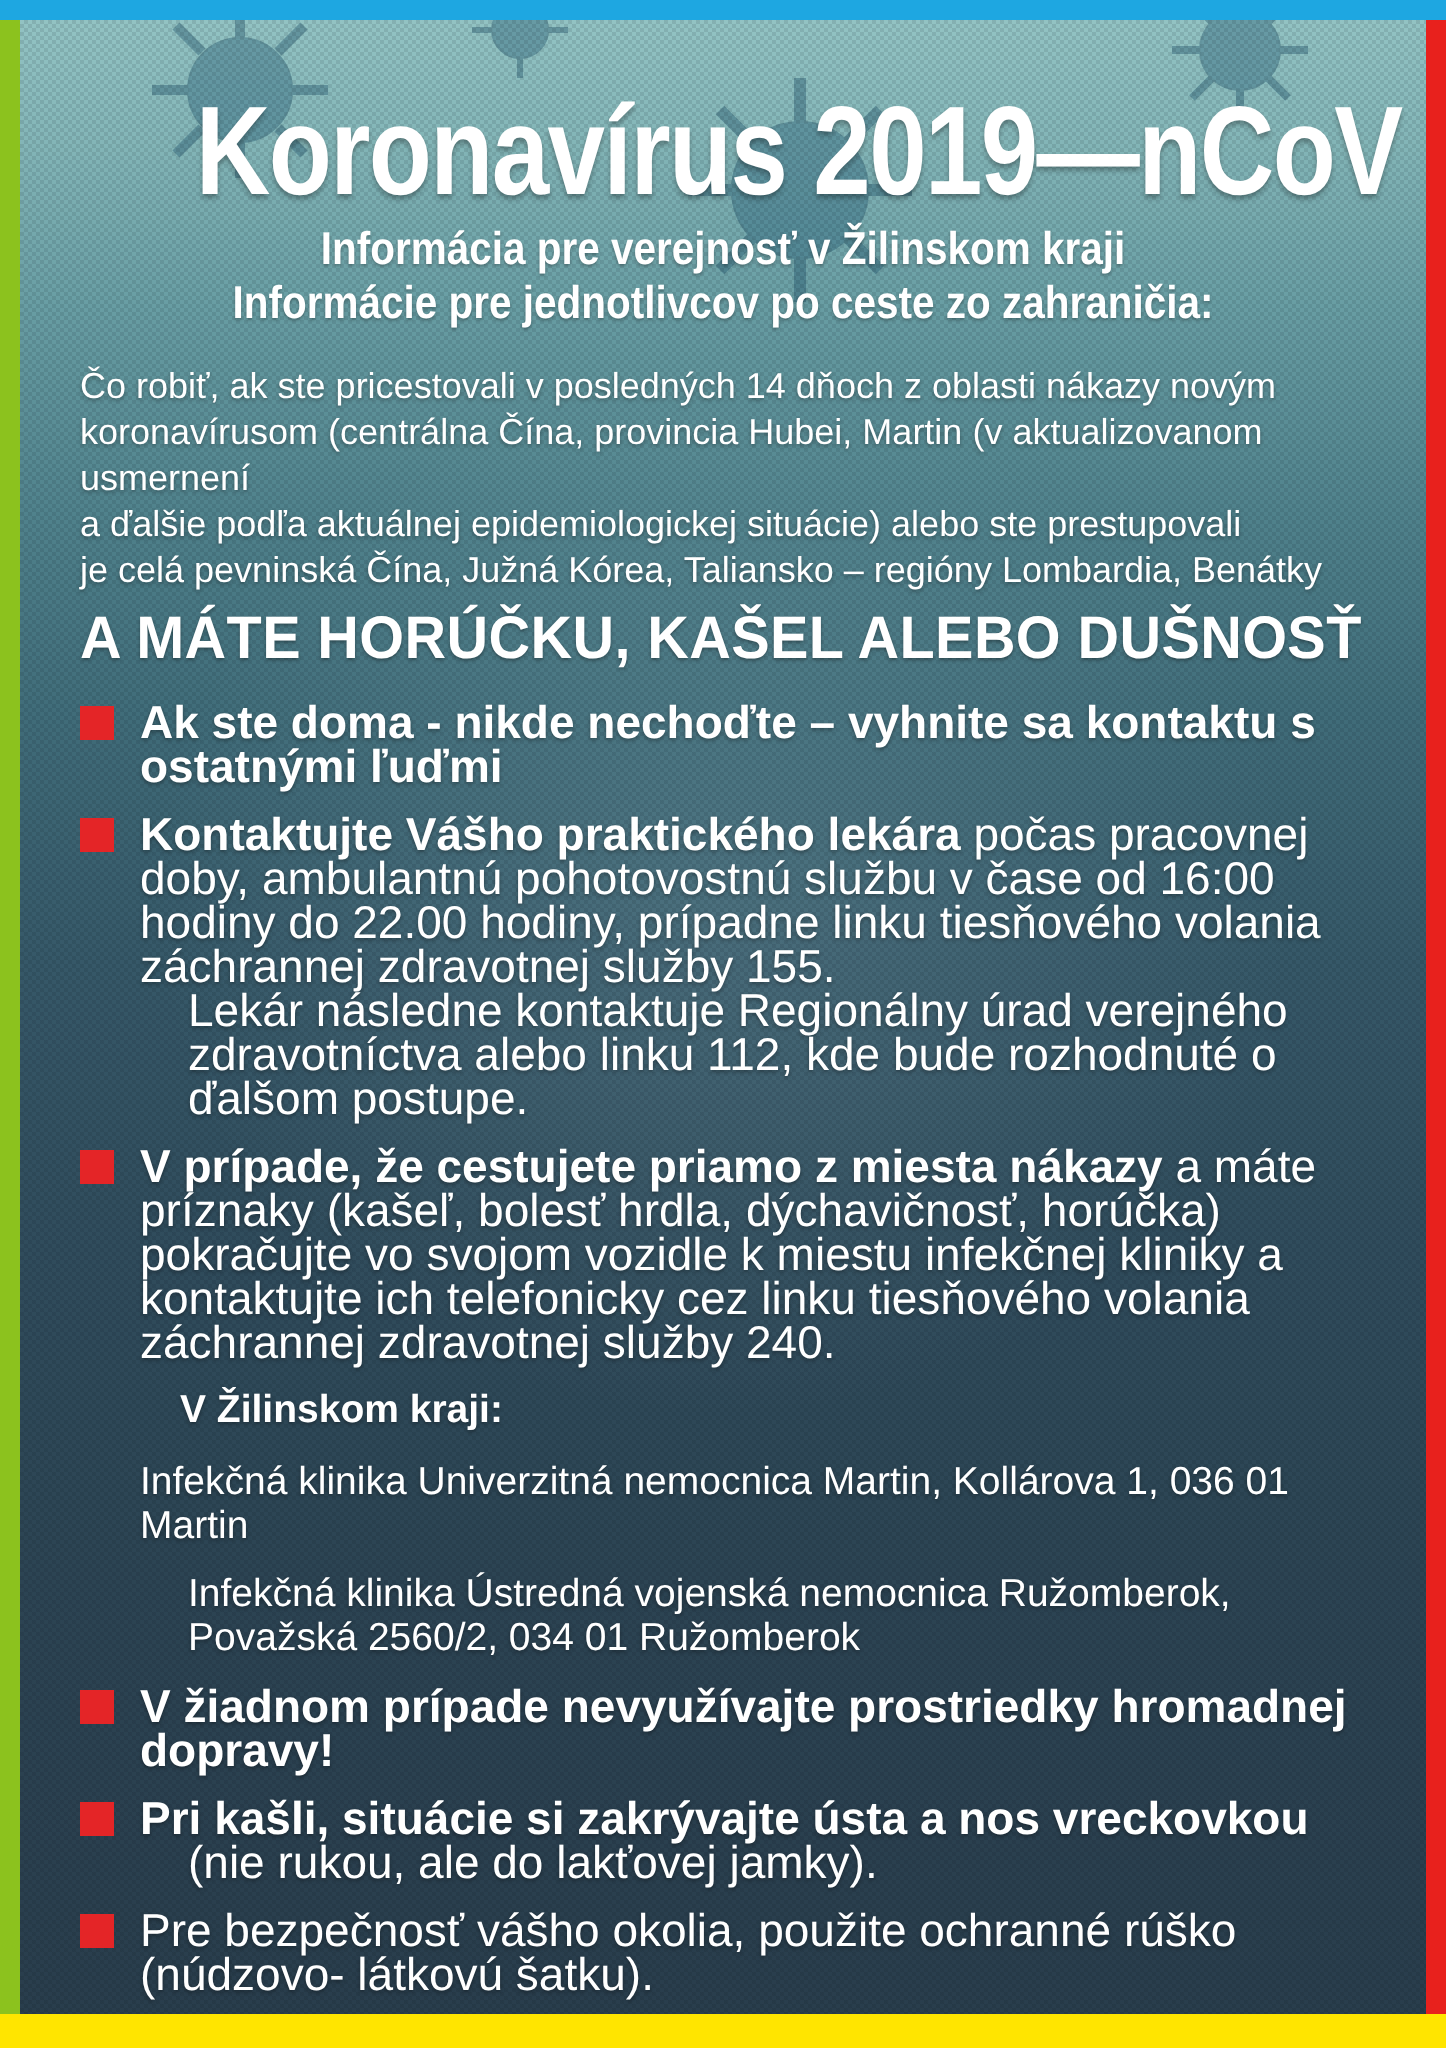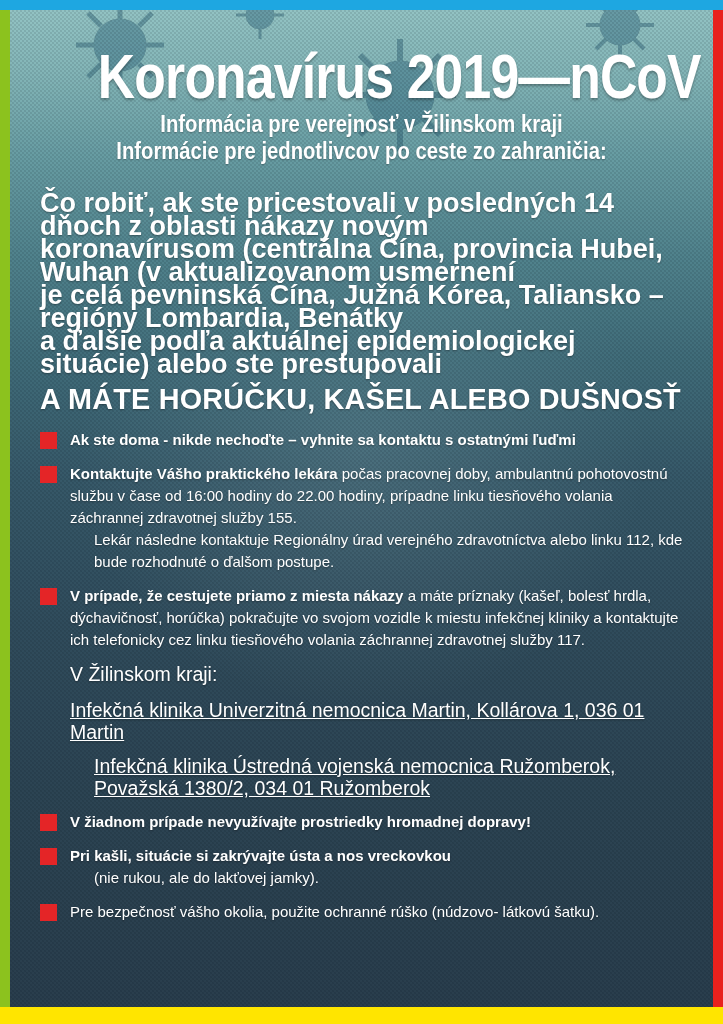--- a/index.html
+++ b/index.html
@@ -16,33 +16,33 @@
   .stripe.top{top:0;left:0;right:0;height:10px;background:var(--frame-top,#1ea7e1);}
   .stripe.left{top:10px;bottom:17px;left:0;width:10px;background:var(--frame-left,#8cc21e);}
   .stripe.right{top:10px;bottom:17px;right:0;width:10px;background:var(--frame-right,#e8211d);}
   .stripe.bottom{left:0;right:0;bottom:0;height:17px;background:var(--frame-bottom,#ffe500);}
   .content{position:absolute;top:10px;left:10px;right:10px;bottom:17px;padding:30px 30px 4px 30px;z-index:2;border-radius:18px;}
   h1.title{margin:4px 0 0 0;font-size:63px;line-height:1.02;font-weight:bold;text-align:center;
     transform:scaleX(.82);transform-origin:50% 50%;letter-spacing:-1px;white-space:nowrap;
     text-shadow:0 2px 3px rgba(0,0,0,.3);}
   .subtitles{text-align:center;font-weight:bold;font-size:23px;line-height:1.16;margin-top:3px;
     transform:scaleX(.88);transform-origin:50% 50%;text-shadow:0 1px 2px rgba(0,0,0,.3);white-space:nowrap;}
-  .intro{margin:27px 0 0 0;font-size:27px;line-height:23px;text-shadow:0 1px 2px rgba(0,0,0,.35);font-weight:bold;}
+  .intro{margin:17px 0 0 0;font-size:18px;line-height:23px;text-shadow:0 1px 2px rgba(0,0,0,.35);}
   .intro span{display:block;}
   h2.symptoms{margin:7px 0 0 0;font-size:30px;line-height:1.05;font-weight:bold;letter-spacing:.2px;
     transform:scaleX(.96);transform-origin:0 50%;white-space:nowrap;text-shadow:0 1px 2px rgba(0,0,0,.35);}
   .list{margin-top:15px;}
   .bullet{display:flex;align-items:flex-start;margin-bottom:12px;}
   .sq{flex:0 0 17px;width:17px;height:17px;margin-top:3px;background:var(--bullet,#e42527);}
-  .bt{margin:0 0 0 13px;font-size:15px;line-height:22px;text-shadow:0 1px 2px rgba(0,0,0,.35);}
+  .bt{margin:0 0 0 13px;font-size:23px;line-height:22px;text-shadow:0 1px 2px rgba(0,0,0,.35);}
   .bt b{font-weight:bold;}
   .blk{display:block;margin-left:24px;}
   .region{margin:2px 0 12px 30px;font-size:19.5px;line-height:22px;text-shadow:0 1px 2px rgba(0,0,0,.35);}
-  .region .rh{font-weight:normal;margin-bottom:14px;}
-  .region .rl{margin-bottom:12px;text-decoration:underline;}
+  .region .rh{font-weight:bold;margin-bottom:14px;margin-left:20px;}
+  .region .rl{margin-bottom:12px;}
 </style>
 </head>
 <body>
 
 <div class="poster">
 
   <svg class="viruses" viewBox="0 0 723 230" xmlns="http://www.w3.org/2000/svg">
     <g stroke="#1d4e66" fill="#1d4e66" opacity="0.7">
       <g transform="translate(120,45)">
           <circle r="26" fill="#245a74"></circle>
@@ -103,50 +103,50 @@
   <div class="content">
 
     <h1 class="title">Koronavírus 2019—nCoV</h1>
     <div class="subtitles">
         <div>Informácia pre verejnosť v Žilinskom kraji</div>
         <div>Informácie pre jednotlivcov po ceste zo zahraničia:</div>
       </div>
 
     <p class="intro">
         <span>Čo robiť, ak ste pricestovali v posledných 14 dňoch z oblasti nákazy novým</span>
-        <span>koronavírusom (centrálna Čína, provincia Hubei, Wuhan (v aktualizovanom usmernení</span>
+        <span>koronavírusom (centrálna Čína, provincia Hubei, Martin (v aktualizovanom usmernení</span>
+        <span>a ďalšie podľa aktuálnej epidemiologickej situácie) alebo ste prestupovali</span>
         <span>je celá pevninská Čína, Južná Kórea, Taliansko – regióny Lombardia, Benátky</span>
-        <span>a ďalšie podľa aktuálnej epidemiologickej situácie) alebo ste prestupovali</span>
       </p>
 
     <h2 class="symptoms">A MÁTE HORÚČKU, KAŠEL ALEBO DUŠNOSŤ</h2>
 
     <div class="list">
 
       <div class="bullet">
           <span class="sq"></span>
           <p class="bt"><b>Ak ste doma -  nikde nechoďte – vyhnite sa kontaktu s ostatnými ľuďmi</b><span></span><span class="blk"></span></p>
         </div>
 
       <div class="bullet">
           <span class="sq"></span>
           <p class="bt"><b>Kontaktujte Vášho praktického lekára</b><span> počas pracovnej doby, ambulantnú pohotovostnú službu v čase od 16:00 hodiny do 22.00 hodiny, prípadne linku tiesňového volania záchrannej zdravotnej služby 155.</span><span class="blk">Lekár následne kontaktuje Regionálny úrad verejného zdravotníctva alebo linku 112, kde bude rozhodnuté o ďalšom postupe.</span></p>
         </div>
 
       <div class="bullet">
           <span class="sq"></span>
-          <p class="bt"><b>V prípade, že cestujete priamo z miesta nákazy</b><span> a máte príznaky (kašeľ, bolesť hrdla, dýchavičnosť, horúčka) pokračujte vo svojom vozidle k miestu infekčnej kliniky a kontaktujte ich telefonicky cez linku tiesňového volania záchrannej zdravotnej služby 117.</span><span class="blk"></span></p>
+          <p class="bt"><b>V prípade, že cestujete priamo z miesta nákazy</b><span> a máte príznaky (kašeľ, bolesť hrdla, dýchavičnosť, horúčka) pokračujte vo svojom vozidle k miestu infekčnej kliniky a kontaktujte ich telefonicky cez linku tiesňového volania záchrannej zdravotnej služby 240.</span><span class="blk"></span></p>
         </div>
 
       <div class="region">
         <div class="rh">V Žilinskom kraji:</div>
         <div class="rl">Infekčná klinika Univerzitná nemocnica Martin, Kollárova 1, 036 01 Martin</div>
         <div class="rl">
             <span class="blk">Infekčná klinika Ústredná vojenská nemocnica Ružomberok,</span>
-            <span class="blk">Považská 1380/2, 034 01 Ružomberok</span>
+            <span class="blk">Považská 2560/2, 034 01 Ružomberok</span>
           </div>
       </div>
 
       <div class="bullet">
           <span class="sq"></span>
           <p class="bt"><b>V žiadnom prípade  nevyužívajte prostriedky hromadnej dopravy!</b><span></span><span class="blk"></span></p>
         </div>
 
 
       <div class="bullet">

